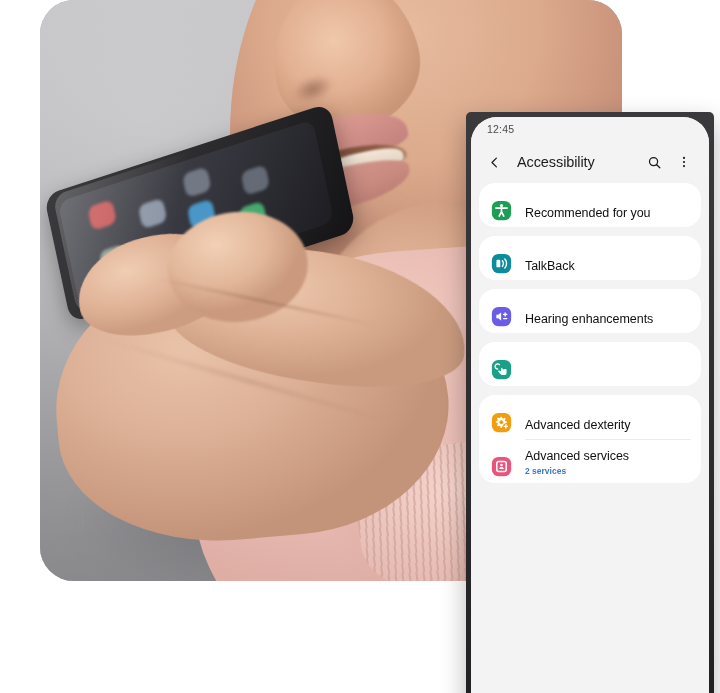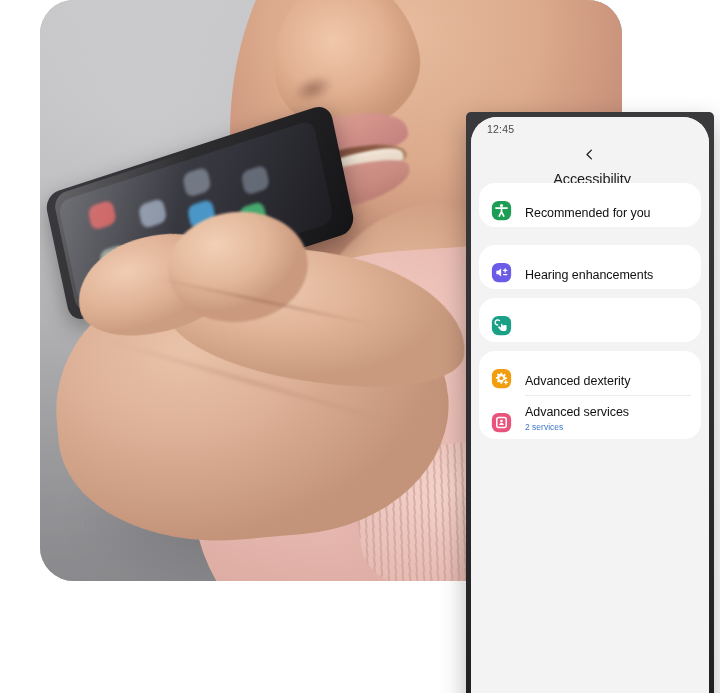--- a/index.html
+++ b/index.html
@@ -289,21 +289,20 @@
     letter-spacing: .2px;
   }
 
   .appbar {
     height: 42px;
     display: flex;
     align-items: center;
     padding: 0 12px 0 10px;
     background: #f3f3f3;
     gap: 4px;
-    flex-direction: column;
   }
   .appbar-title {
     font-size: 14.5px;
     color: #1b1b1b;
     flex: 1;
     margin-left: 6px;
     letter-spacing: -0.1px;
   }
   .icon-btn {
     width: 26px; height: 26px;
@@ -352,20 +351,21 @@
     font-size: 12.5px;
     color: #101010;
     line-height: 1.25;
     letter-spacing: -0.05px;
   }
   .row-sub {
     font-size: 8.5px;
     color: #3e78c8;
     line-height: 1.4;
     margin-top: 1px;
+    font-weight: bold;
   }
 
   .navbar {
     height: 34px;
     background: #f3f3f3;
     display: flex;
     align-items: center;
     justify-content: space-around;
     padding: 0 28px;
     box-sizing: border-box;
@@ -458,20 +458,33 @@
               <path d="M12 9.2v4.2M12 13.4l-2.6 5M12 13.4l2.6 5" stroke="#fff" stroke-width="1.9" stroke-linecap="round" fill="none"></path>
             </svg>
           </span>
           <span class="row-txt">
             <span class="row-label">Recommended for you</span>
           </span>
         </div>
       </div>
 
       <div class="card">
+        <div class="row">
+          <span class="row-ic">
+            <svg width="21" height="21" viewBox="0 0 24 24">
+              <rect x="1" y="1" width="22" height="22" rx="7.5" fill="#0e8c9c"></rect>
+              <rect x="6.2" y="7.6" width="4.4" height="8.8" rx="1.4" fill="#fff"></rect>
+              <path d="M13 8.8c1.5 1.6 1.5 4.8 0 6.4" stroke="#fff" stroke-width="1.6" fill="none" stroke-linecap="round"></path>
+              <path d="M15.8 6.8c2.6 2.6 2.6 7.8 0 10.4" stroke="#fff" stroke-width="1.6" fill="none" stroke-linecap="round"></path>
+            </svg>
+          </span>
+          <span class="row-txt">
+            <span class="row-label">TalkBack</span>
+          </span>
+        </div>
       </div>
 
       <div class="card">
         <div class="row">
           <span class="row-ic">
             <svg width="21" height="21" viewBox="0 0 24 24">
               <rect x="1" y="1" width="22" height="22" rx="7.5" fill="#6b5ce7"></rect>
               <path d="M11.6 7.4 8.2 10H6.1v4h2.1l3.4 2.6z" fill="#fff"></path>
               <path d="M14.4 9.6h3.6M16.2 7.8v3.6" stroke="#fff" stroke-width="1.5" stroke-linecap="round"></path>
               <path d="M14.4 14.4h3.6" stroke="#fff" stroke-width="1.5" stroke-linecap="round"></path>

